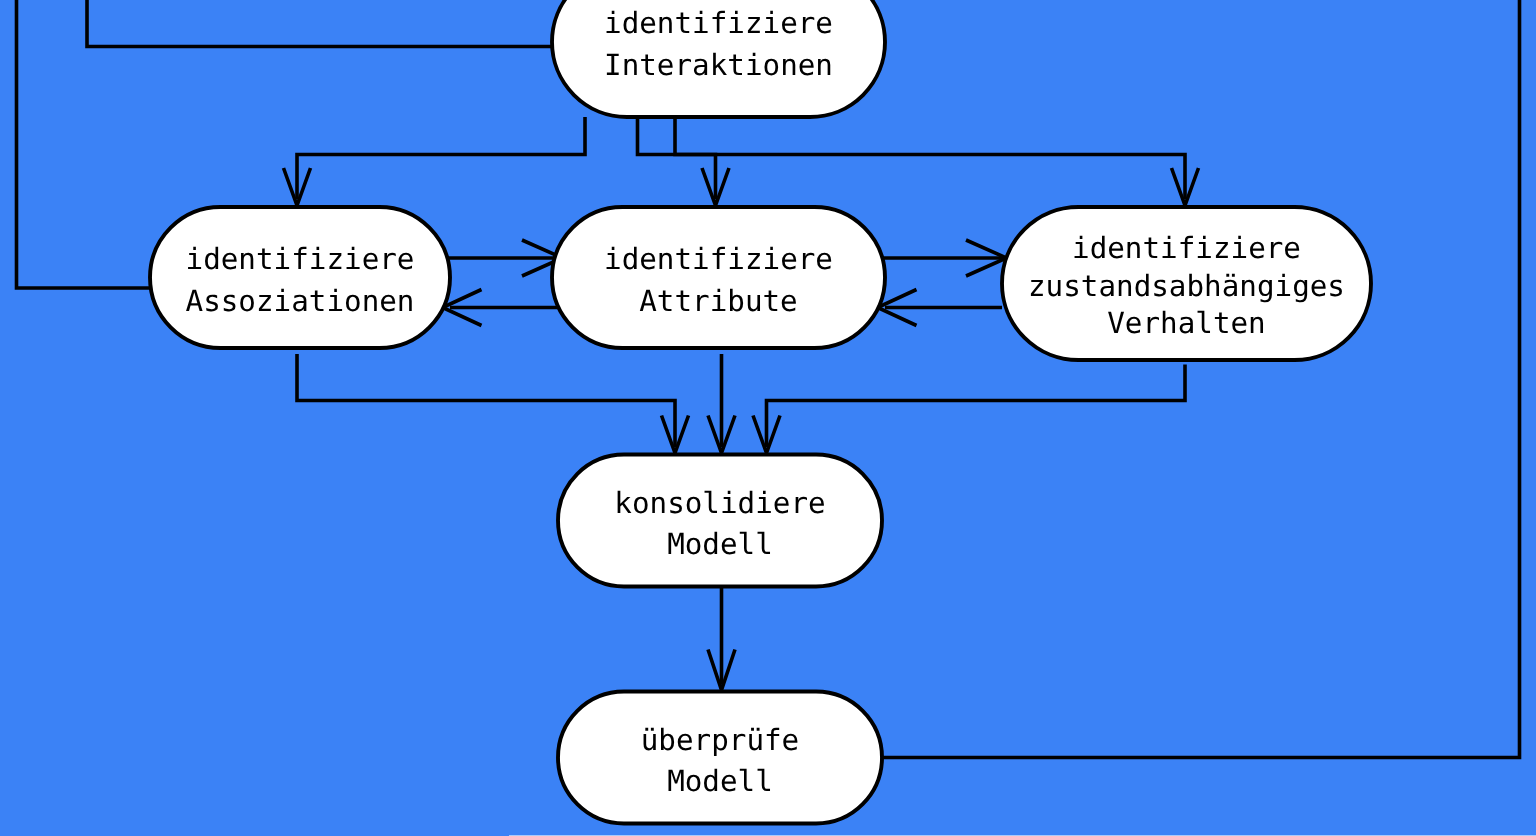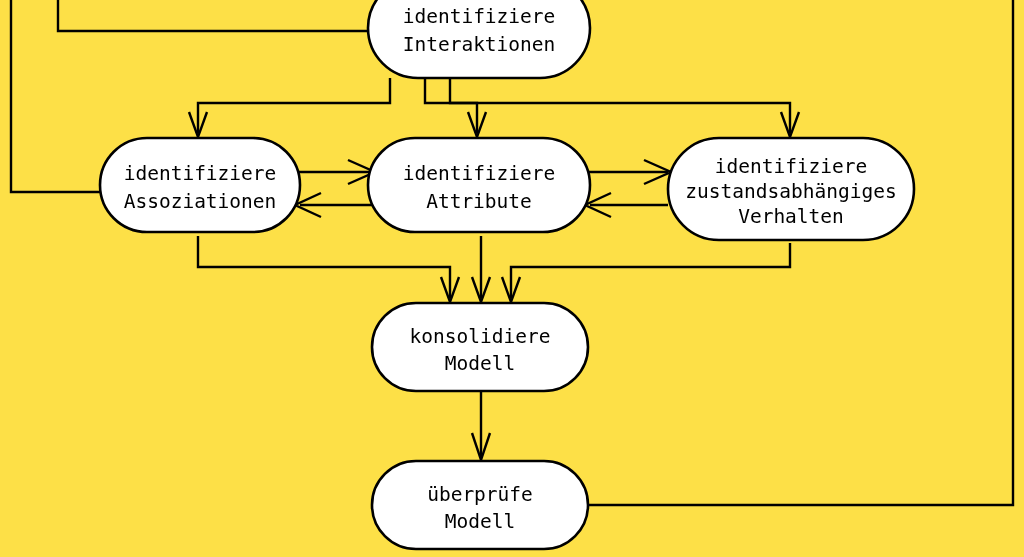--- a/index.html
+++ b/index.html
@@ -5,21 +5,21 @@
 <style>
   html, body {
     margin: 0;
     padding: 0;
     background: #ffffff;
   }
   #canvas {
     position: relative;
     width: 1024px;
     height: 557px;
-    background: #fde047;
+    background: #3b82f6;
     overflow: hidden;
     font-family: "DejaVu Sans Mono", "Liberation Mono", monospace;
   }
   svg.diagram {
     position: absolute;
     top: 0;
     left: 0;
     width: 1024px;
     height: 557px;
     display: block;

